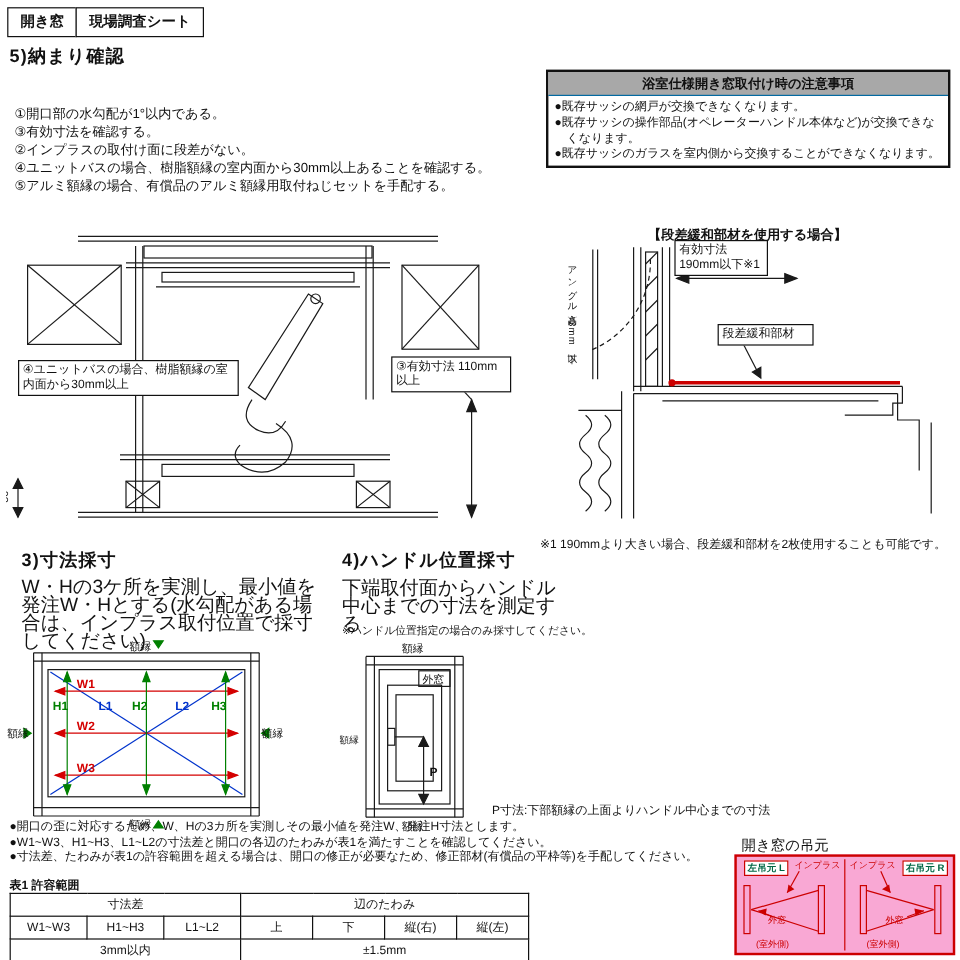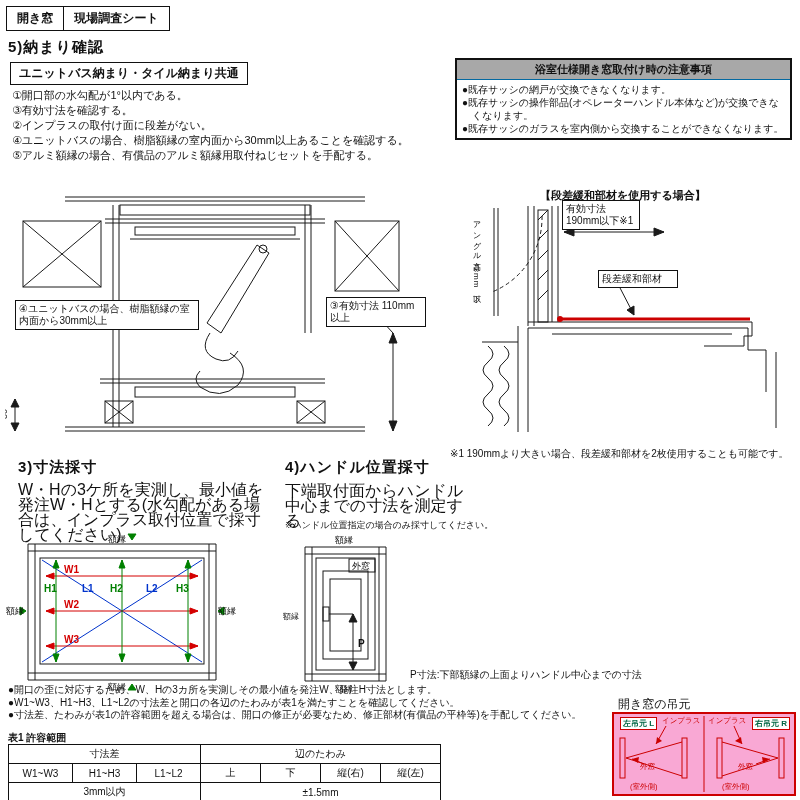--- a/index.html
+++ b/index.html
@@ -43,21 +43,20 @@
 <body>
 
 <div class="page">
 
   <div class="titlebar">
     <span class="tbox">開き窓</span>
     <span class="tbox">現場調査シート</span>
   </div>
 
   <div class="h2" style="left:8px;top:38px">5)納まり確認</div>
-  <div class="boxtitle" style="left:10px;top:62px">ユニットバス納まり・タイル納まり共通</div>
   <div class="list" style="left:12px;top:88px;width:436px">
     <div class="li">①開口部の水勾配が1°以内である。</div>
     <div class="li">③有効寸法を確認する。</div>
     <div class="li">②インプラスの取付け面に段差がない。</div>
     <div class="li">④ユニットバスの場合、樹脂額縁の室内面から30mm以上あることを確認する。</div>
     <div class="li">⑤アルミ額縁の場合、有償品のアルミ額縁用取付ねじセットを手配する。</div>
   </div>
 
   <div class="notice" style="left:455px;top:58px;width:337px">
     <div class="notice-h">浴室仕様開き窓取付け時の注意事項</div>

